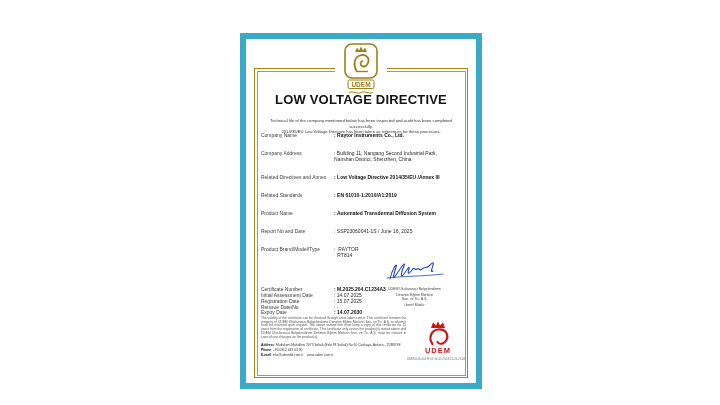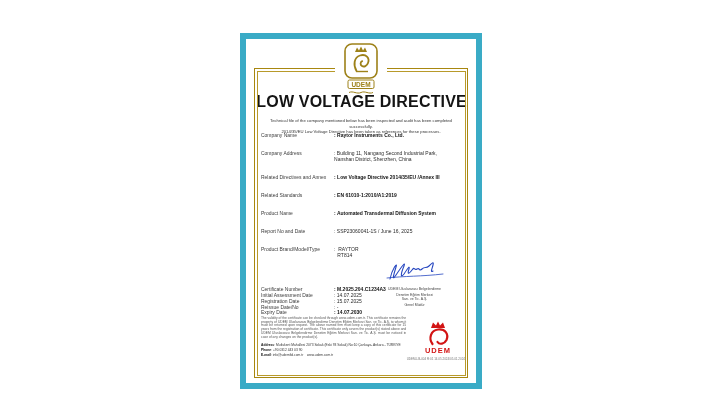--- a/index.html
+++ b/index.html
@@ -17,22 +17,22 @@
     border:1.6px solid #a8870f;
   }
   .gold-box::after{
     content:"";position:absolute;inset:1.5px;border:0.6px solid #b89a2a;pointer-events:none;
   }
   .logo-wrap{
     position:absolute;top:-28px;left:50%;transform:translateX(-50%);
     background:#ffffff;padding:0 6px;line-height:0;z-index:2;
   }
   .title{
-    position:absolute;top:24px;left:0;right:0;text-align:right;
-    font-weight:bold;font-size:16px;line-height:1.12;color:#141414;letter-spacing:0.2px;
+    position:absolute;top:24px;left:0;right:0;text-align:center;
+    font-weight:bold;font-size:13px;line-height:1.12;color:#141414;letter-spacing:0.2px;
   }
   .intro{
     position:absolute;top:49px;left:50%;width:280px;margin-left:-140px;
     transform:scale(0.7);transform-origin:top center;
     font-size:6px;line-height:1.35;color:#333;text-align:center;
   }
   .rows{
     position:absolute;top:64px;left:6px;width:237px;
     transform:scale(0.83);transform-origin:0 0;
     font-size:6px;color:#2a2a2a;

